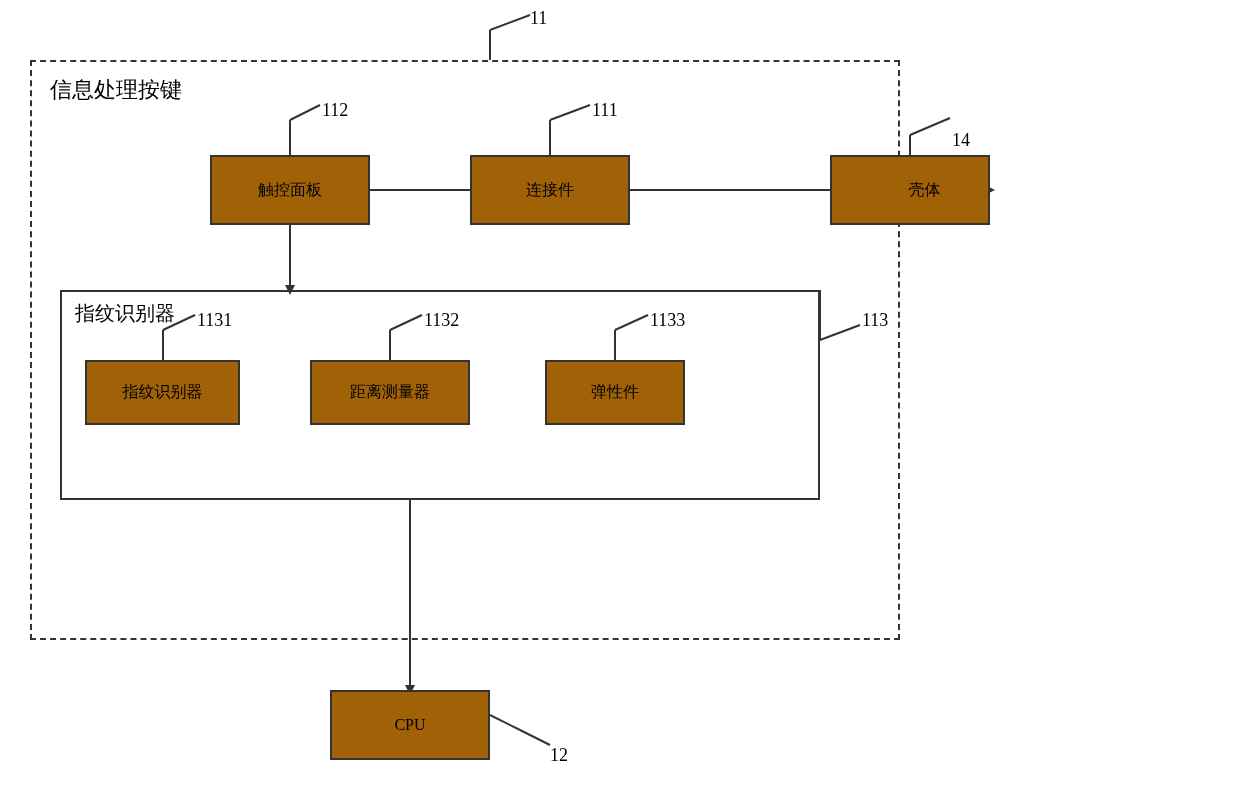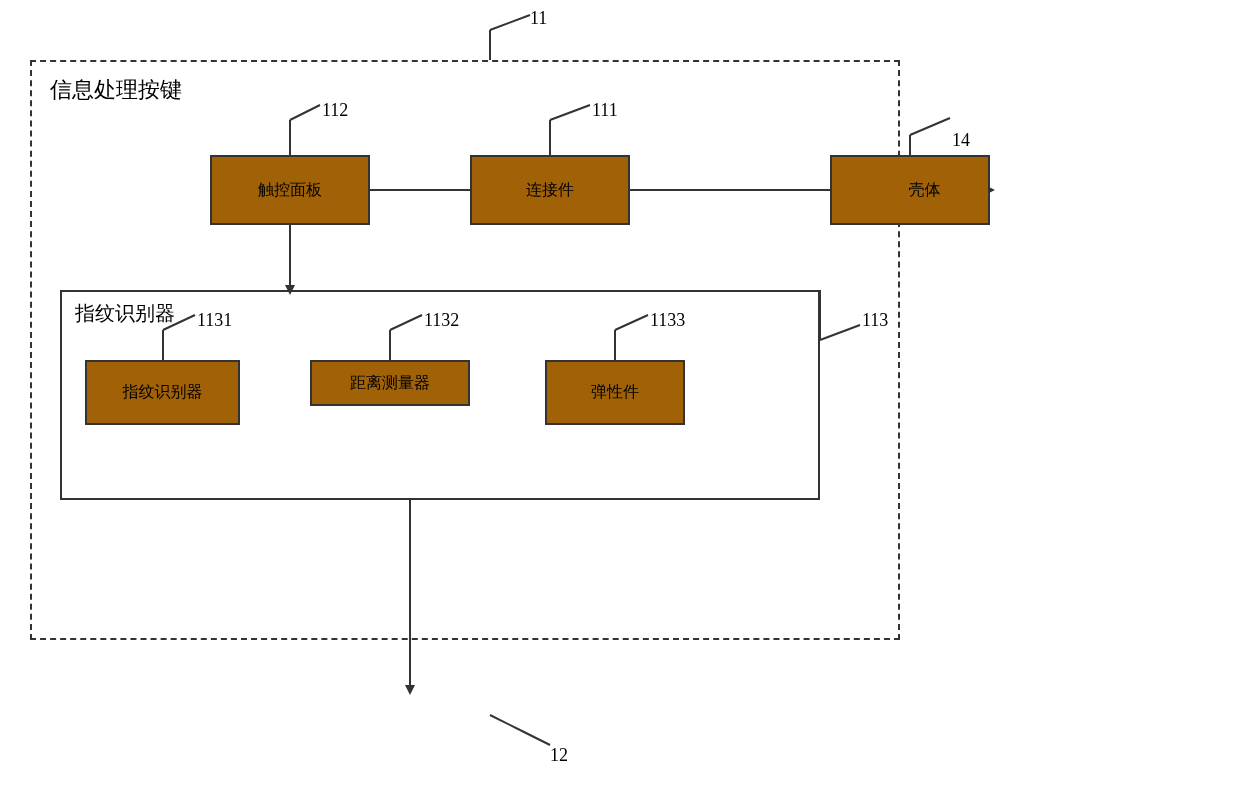--- a/index.html
+++ b/index.html
@@ -96,21 +96,21 @@
     .box-fingerprint {
       width: 155px;
       height: 65px;
       top: 360px;
       left: 85px;
     }
 
     
     .box-distance {
       width: 160px;
-      height: 46px;
+      height: 65px;
       top: 360px;
       left: 310px;
       text-align: center;
     }
 
     
     .box-elastic {
       width: 140px;
       height: 65px;
       top: 360px;
@@ -218,20 +218,23 @@
   </div>
 
   <div class="comp-box box-distance">
     <span>距离测量器</span>
   </div>
 
   <div class="comp-box box-elastic">
     <span>弹性件</span>
   </div>
 
+  <div class="comp-box box-cpu">
+    <span>CPU</span>
+  </div>
 
   <div class="ref" style="top:8px; left:530px;text-align:center;">11</div>
   <div class="ref" style="top:100px; left:322px;">112</div>
   <div class="ref" style="top:100px; left:592px;">111</div>
   <div class="ref" style="top:130px; left:952px;">14</div>
   <div class="ref" style="top:310px; left:862px;">113</div>
   <div class="ref" style="top:310px; left:197px;">1131</div>
   <div class="ref" style="top:310px; left:424px;">1132</div>
   <div class="ref" style="top:310px; left:650px;">1133</div>
   <div class="ref" style="top:745px; left:550px;">12</div>

